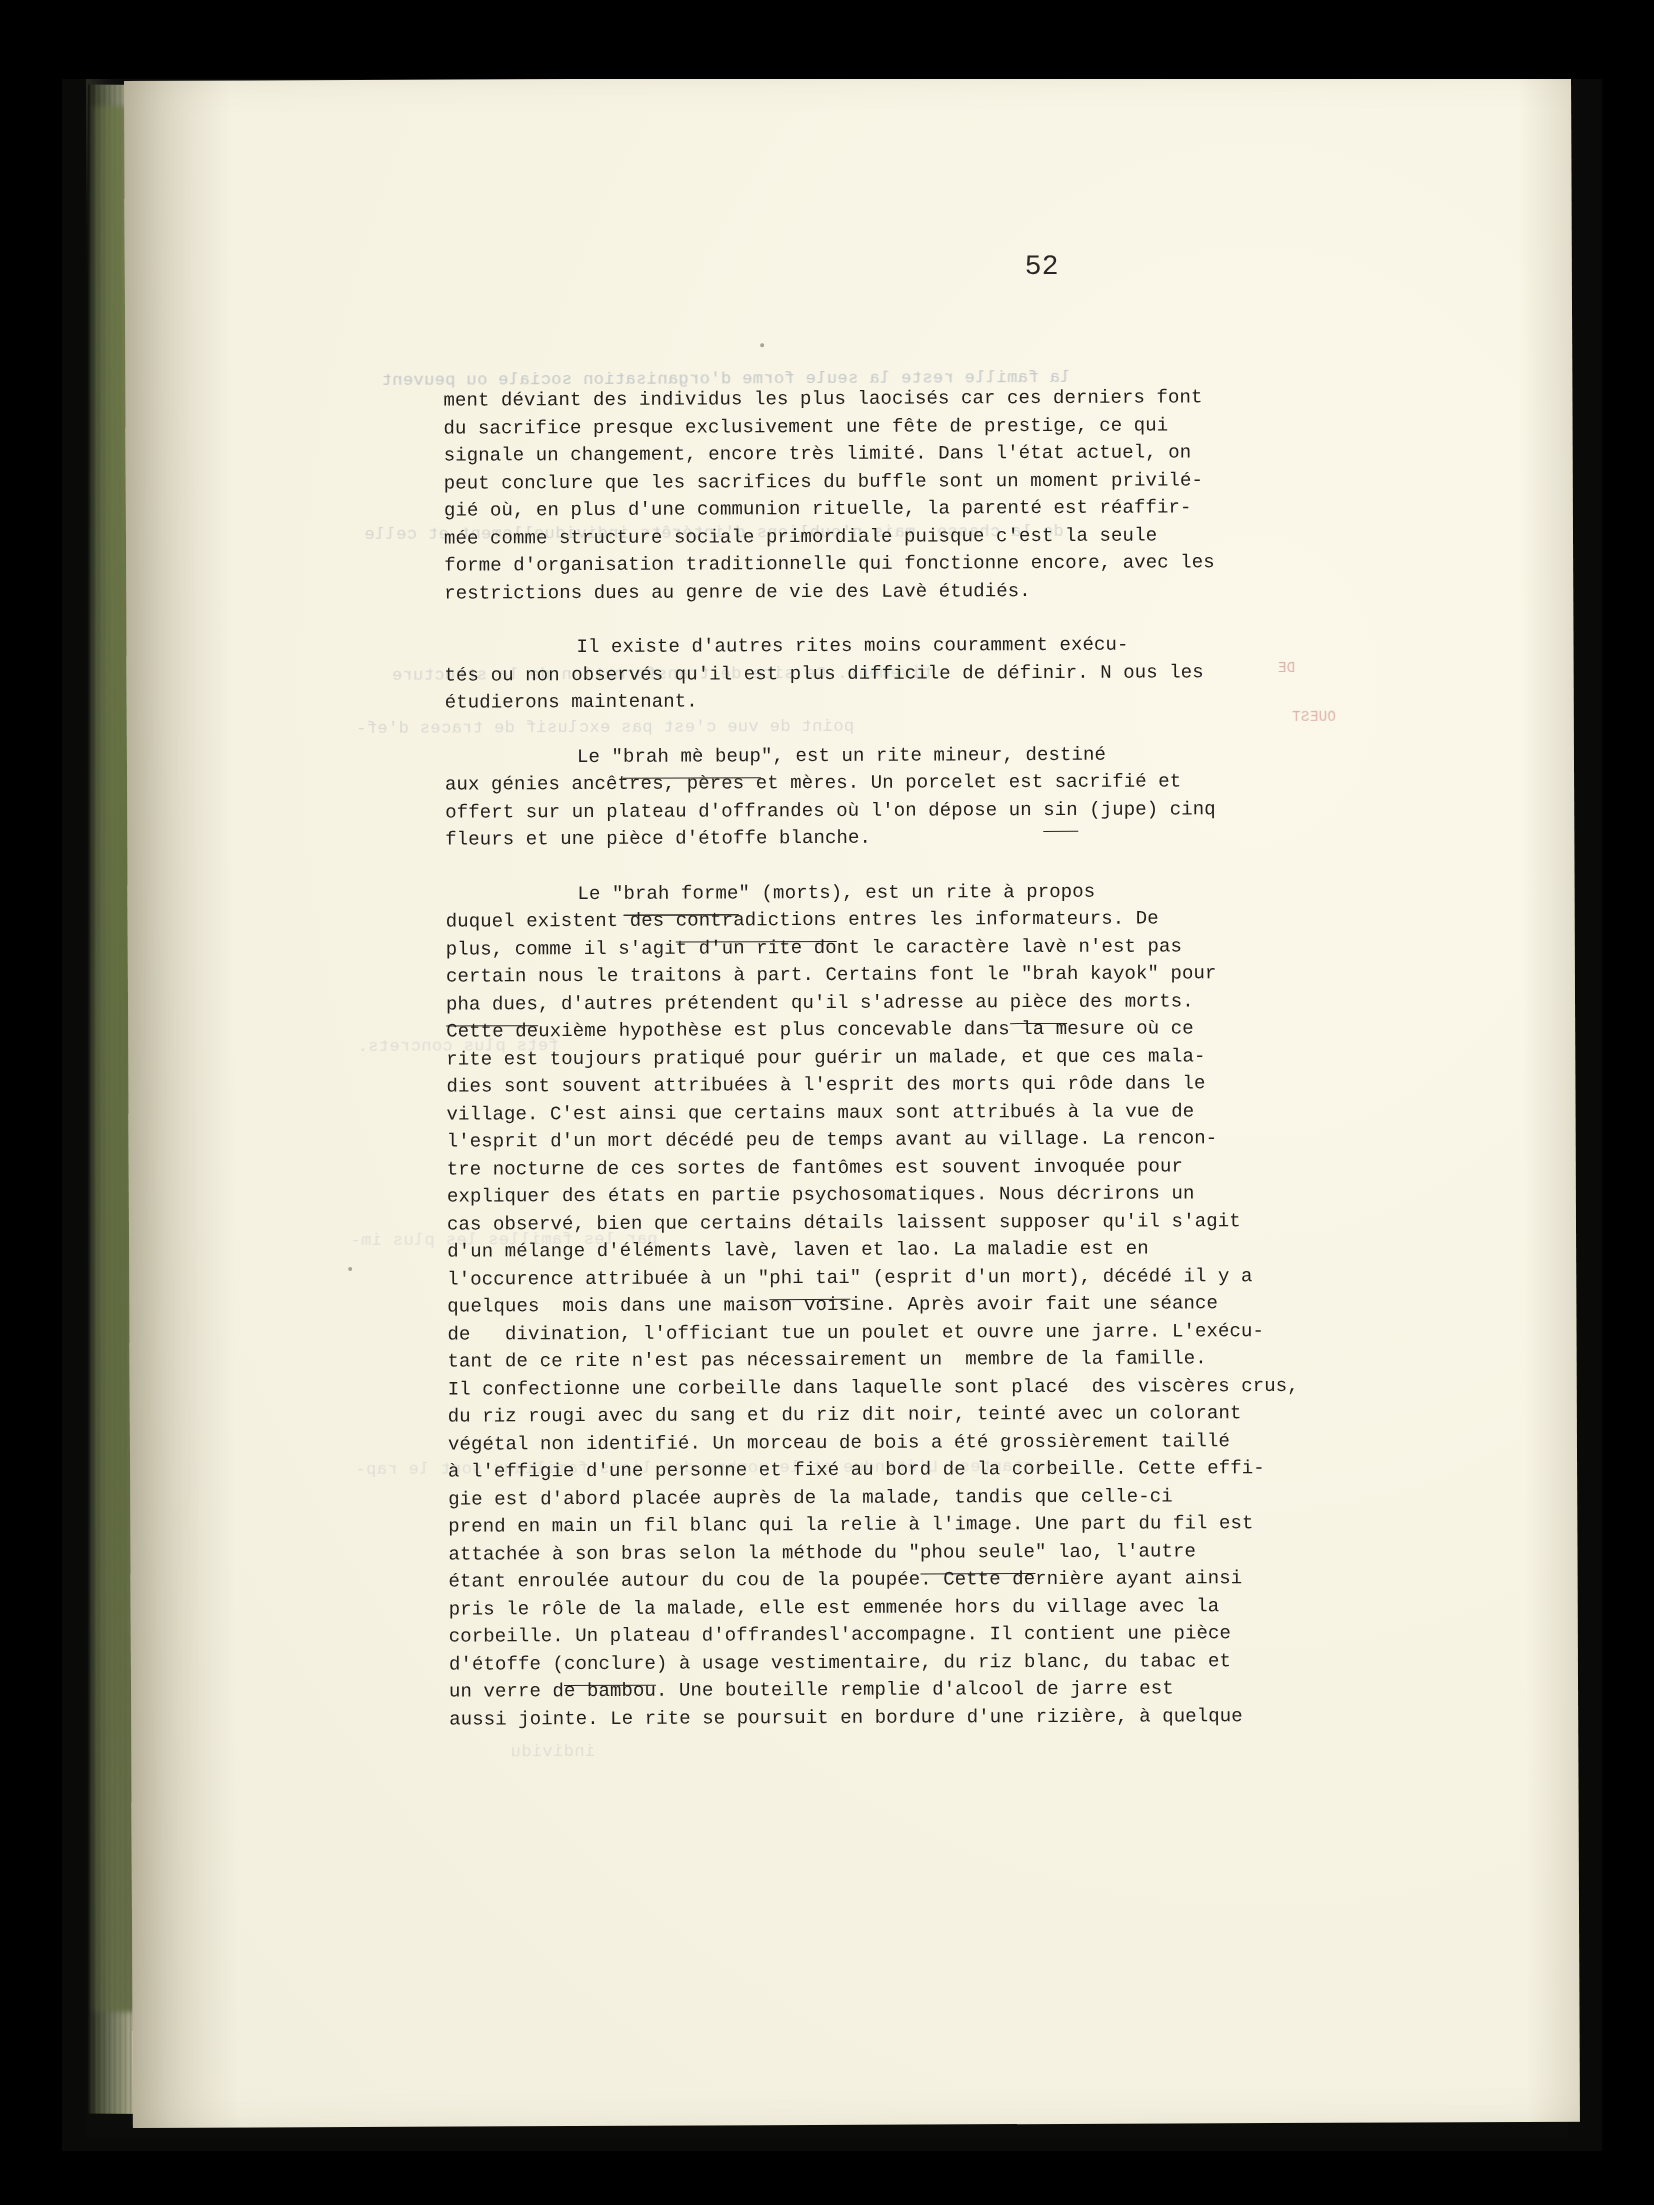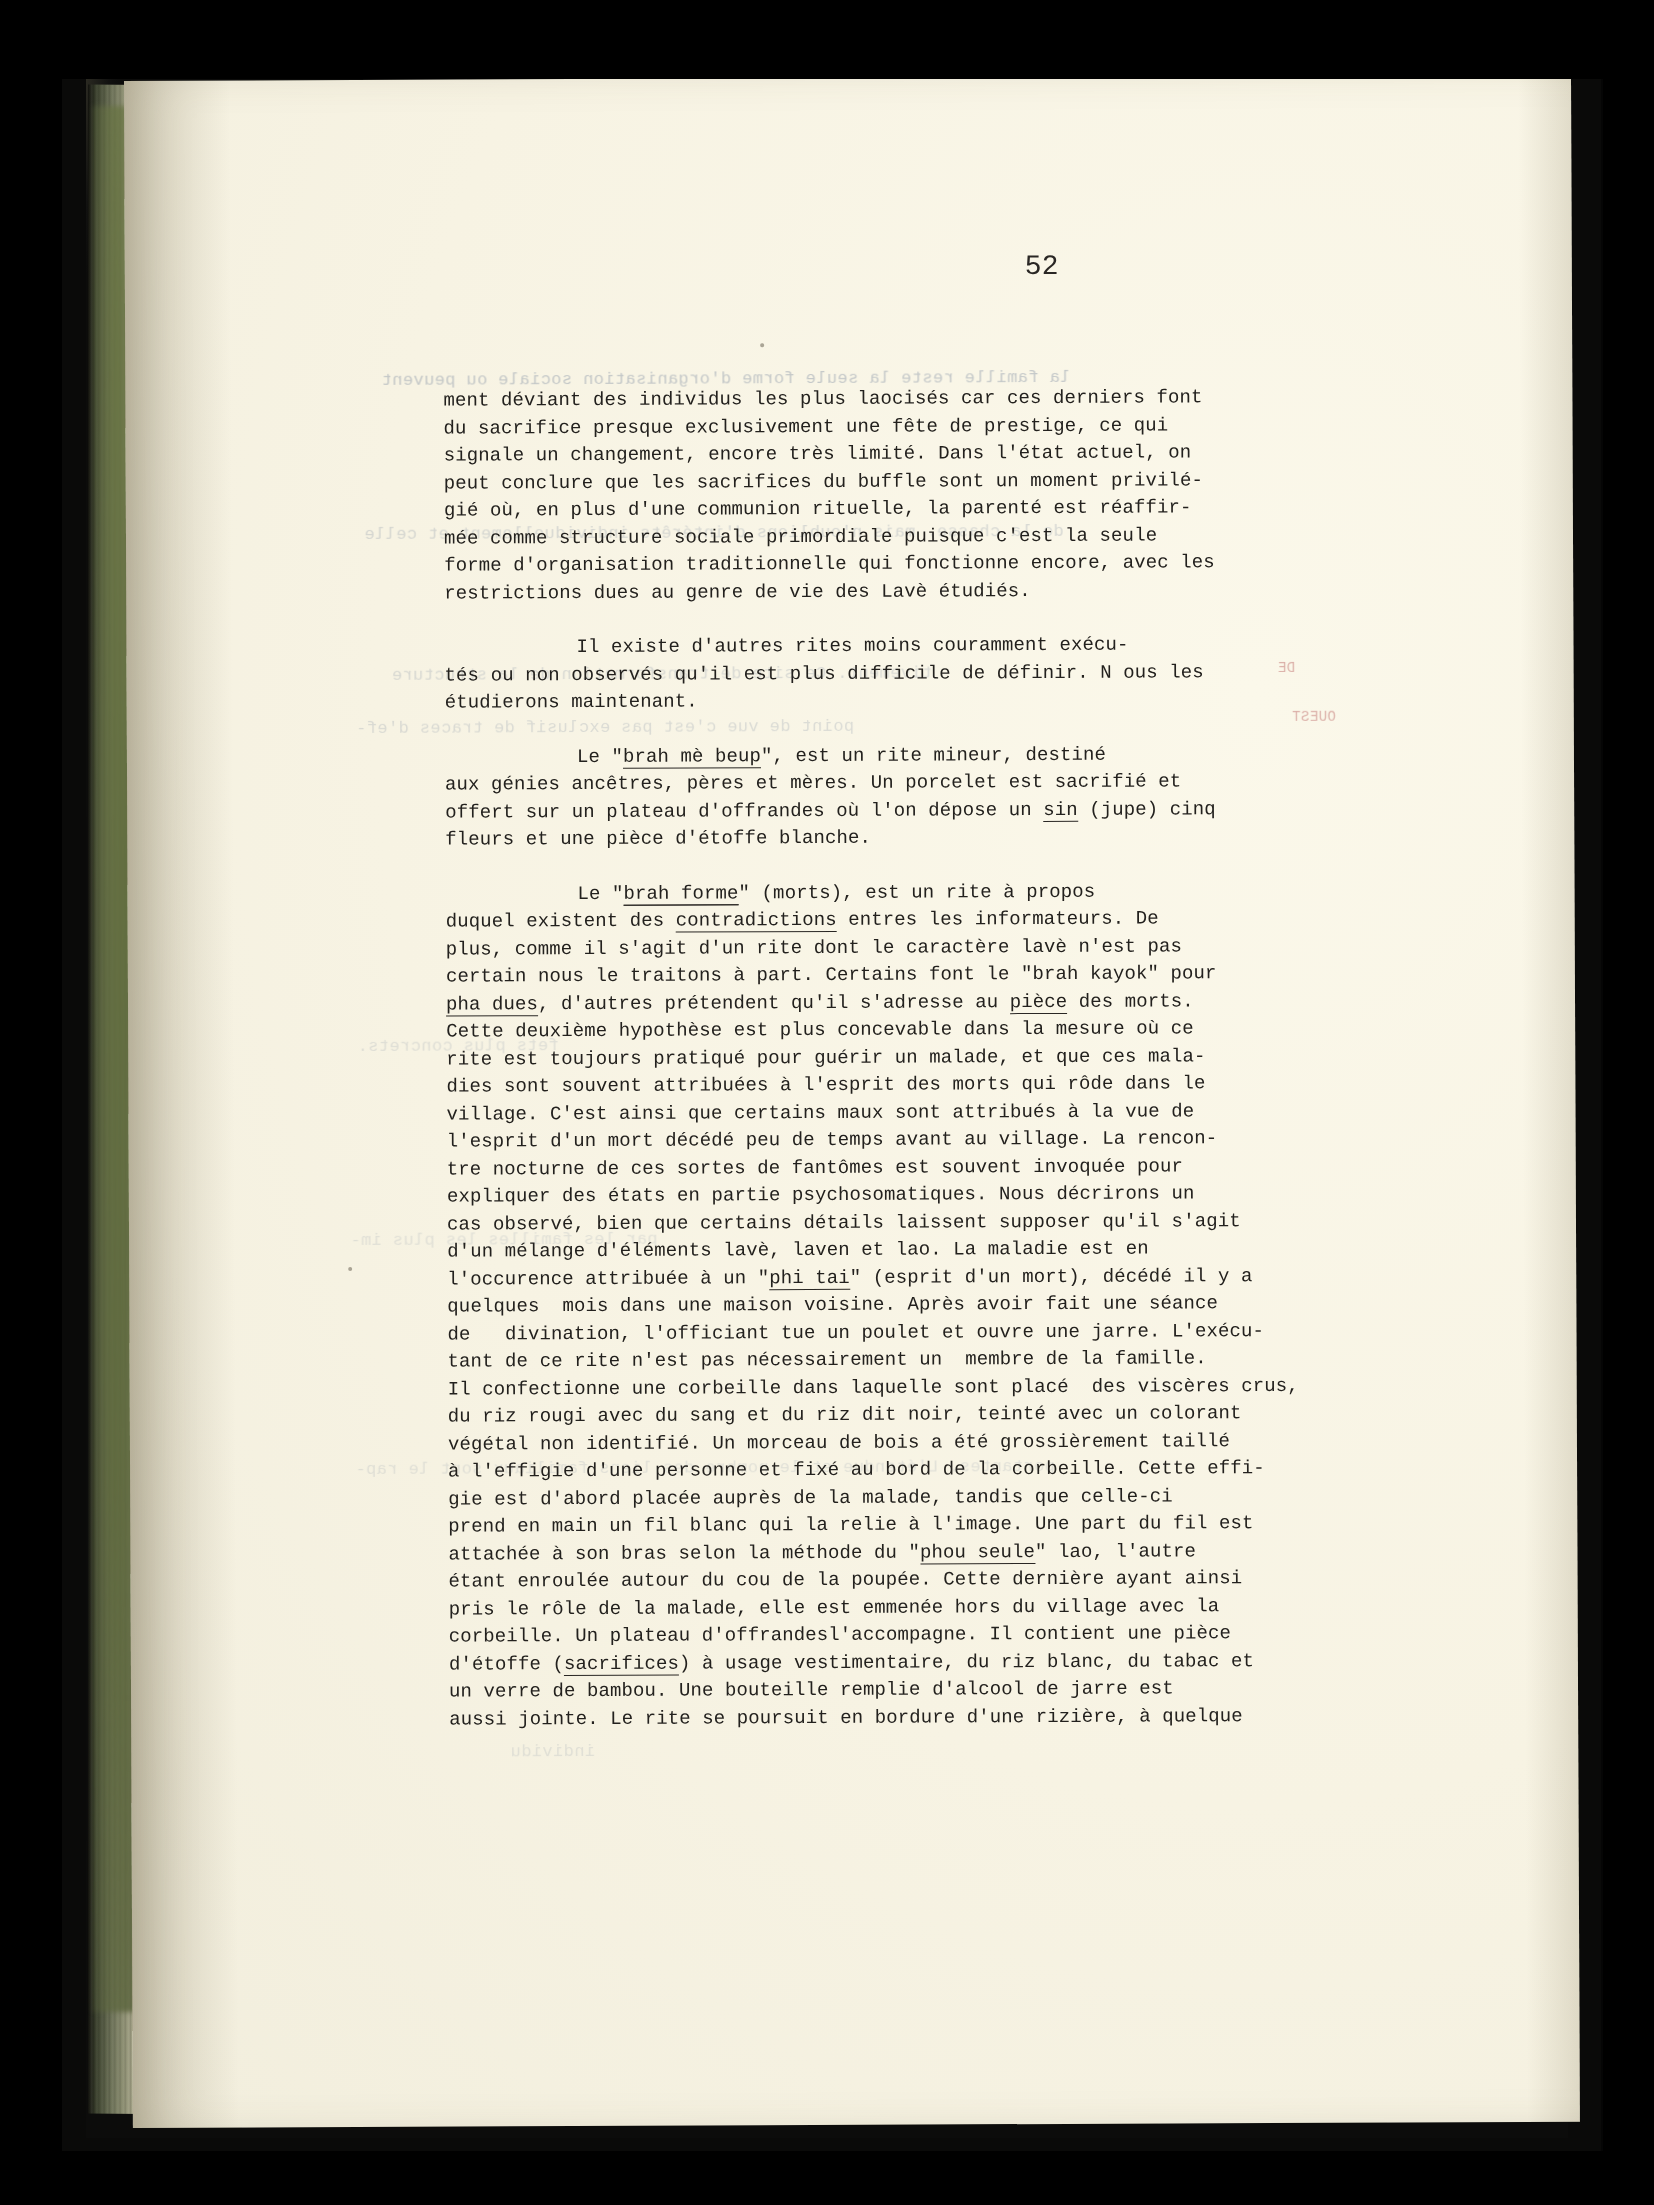--- a/index.html
+++ b/index.html
@@ -166,21 +166,21 @@
     margin: 0 0 0 0;
     white-space: pre-wrap;
     text-align: left;
   }
   .para + .para { margin-top: 27px; }
   .indent { text-indent: 132px; }
 
   u.ul {
     text-decoration: none;
     border-bottom: 1.1px solid #2a2724;
-    padding-bottom: 0;
+    padding-bottom: 10px;
   }
 
   
   .shadow-top {
     position: absolute; left: 0; top: 0; width: 1654px; height: 79px;
     background: #000; 
   }
   .shadow-left {
     position: absolute; left: 0; top: 0; width: 62px; height: 2206px;
     background: #000;
@@ -271,21 +271,21 @@
 Il confectionne une corbeille dans laquelle sont placé  des viscères crus,
 du riz rougi avec du sang et du riz dit noir, teinté avec un colorant
 végétal non identifié. Un morceau de bois a été grossièrement taillé
 à l'effigie d'une personne et fixé au bord de la corbeille. Cette effi-
 gie est d'abord placée auprès de la malade, tandis que celle-ci
 prend en main un fil blanc qui la relie à l'image. Une part du fil est
 attachée à son bras selon la méthode du "<u class="ul">phou seule</u>" lao, l'autre
 étant enroulée autour du cou de la poupée. Cette dernière ayant ainsi
 pris le rôle de la malade, elle est emmenée hors du village avec la
 corbeille. Un plateau d'offrandesl'accompagne. Il contient une pièce
-d'étoffe (<u class="ul">sacrifices</u>) à usage vestimentaire, du riz blanc, du tabac et
+d'étoffe (<u class="ul">conclure</u>) à usage vestimentaire, du riz blanc, du tabac et
 un verre de bambou. Une bouteille remplie d'alcool de jarre est
 aussi jointe. Le rite se poursuit en bordure d'une rizière, à quelque</p>
 
     </div>
   </div>
 
   <div class="shadow-top"></div>
   <div class="shadow-left"></div>
   <div class="shadow-right"></div>
   <div class="shadow-bottom"></div>

